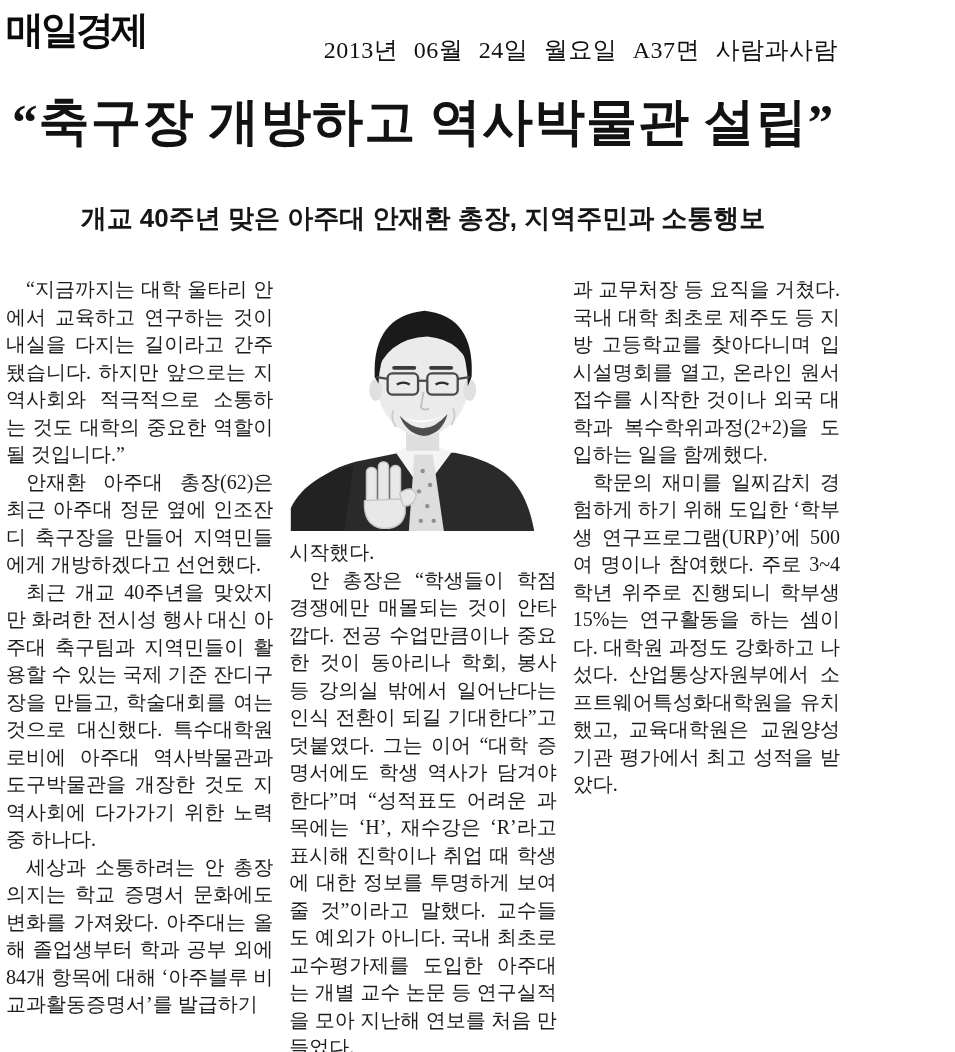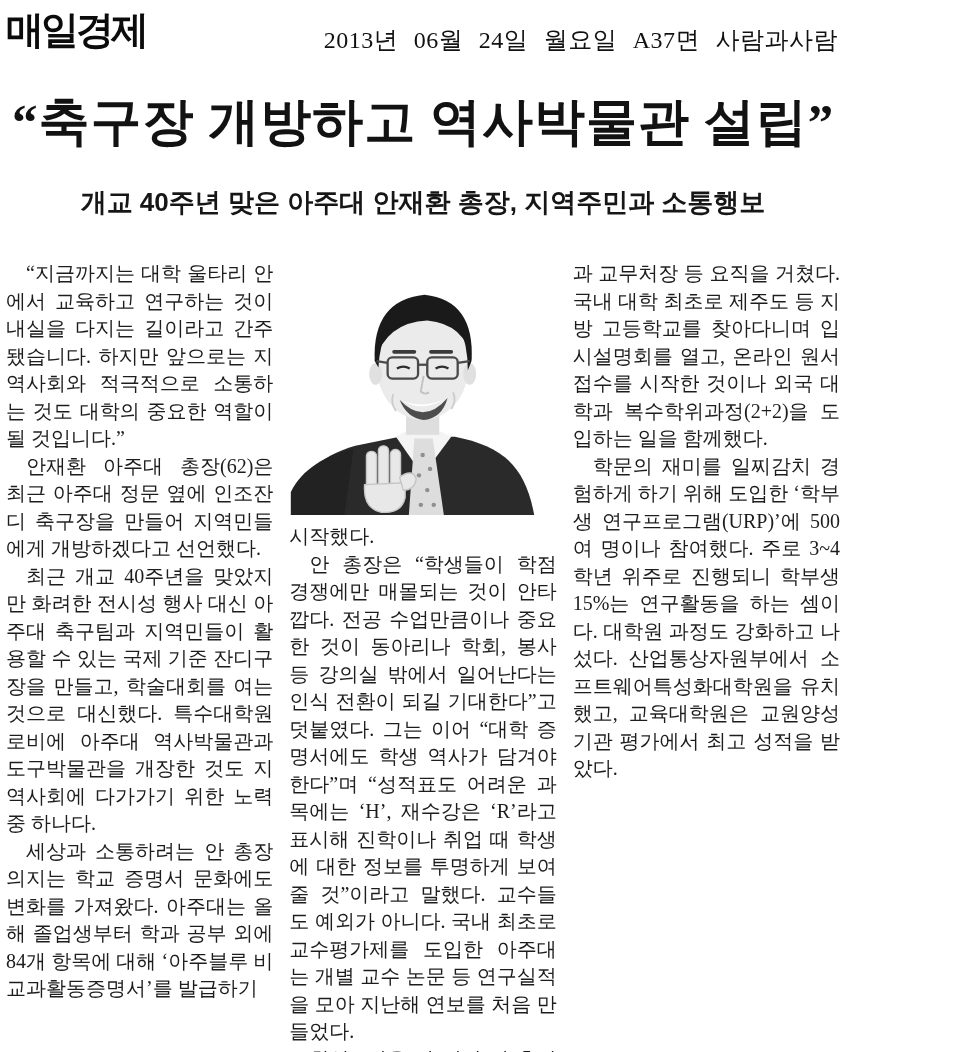--- a/index.html
+++ b/index.html
@@ -10,36 +10,36 @@
 
   
   .masthead-row { position:relative; height:58px; }
   .logo {
     position:absolute; left:0; top:0;
     font-family:"Liberation Sans", sans-serif;
     font-weight:900; font-size:38px; letter-spacing:-3px;
     color:#0b0b0b; transform:scaleY(1.02); transform-origin:top left;
   }
   .dateline {
-    position:absolute; right:2px; top:20px;
+    position:absolute; right:2px; top:30px;
     font-family:"Liberation Serif", serif;
     font-size:24px; color:#111; word-spacing:9px; letter-spacing:0.5px;
     white-space:nowrap;
     text-align:right;
   }
 
   
   .headline {
     margin-top:26px; text-align:center;
     font-family:"Liberation Serif", serif;
     font-weight:700; font-size:51px; letter-spacing:1px; color:#121212;
     white-space:nowrap;
   }
   .subheadline {
-    margin-top:28px; text-align:center;
+    margin-top:44px; text-align:center;
     font-family:"Liberation Sans", sans-serif;
     font-weight:700; font-size:26px; color:#161616;
     white-space:nowrap;
   }
 
   
   .columns {
     display:flex; gap:16px; margin-top:40px;
     font-family:"Liberation Serif", serif;
     font-size:20px; line-height:27.5px;

